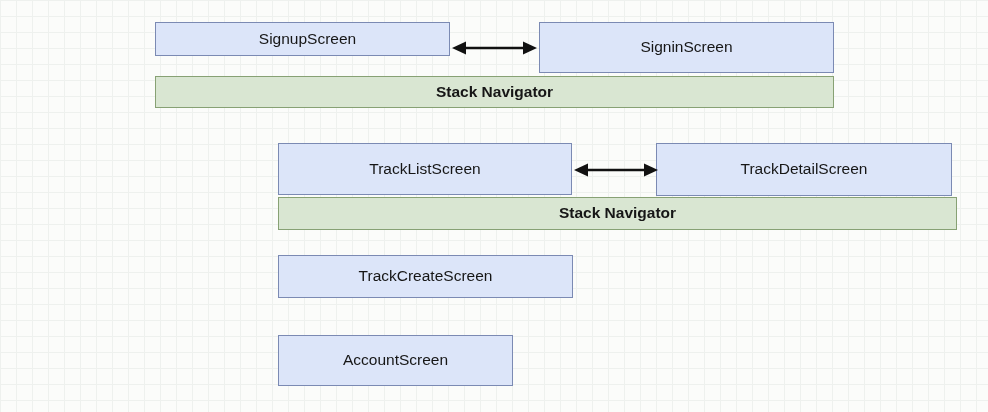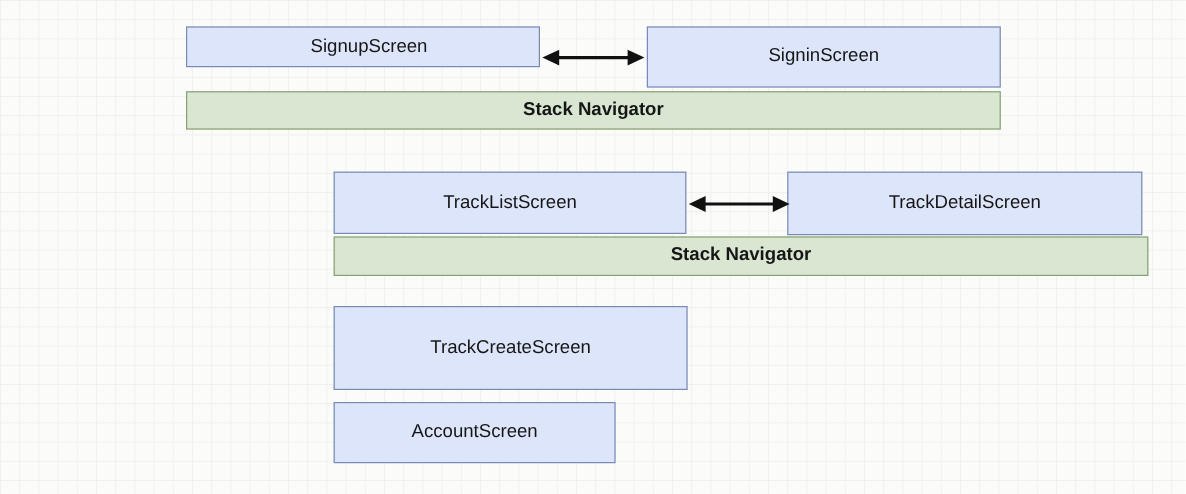--- a/index.html
+++ b/index.html
@@ -45,21 +45,21 @@
   .switch      { left: 33px;  top: 22px;  width: 122px; height: 364px; }
   .switch .lbl { max-width: 96px; }
   .signup      { left: 155px; top: 22px;  width: 295px; height: 34px; padding-left: 10px; }
   .signin      { left: 539px; top: 22px;  width: 295px; height: 51px; }
   .bar1        { left: 155px; top: 76px;  width: 679px; height: 32px; }
   .bottomtab   { left: 155px; top: 146px; width: 123px; height: 240px; }
   .bottomtab .lbl { max-width: 104px; }
   .tracklist   { left: 278px; top: 143px; width: 294px; height: 52px; }
   .trackdetail { left: 656px; top: 143px; width: 296px; height: 53px; }
   .bar2        { left: 278px; top: 197px; width: 679px; height: 33px; }
-  .trackcreate { left: 278px; top: 255px; width: 295px; height: 70px; }
+  .trackcreate { left: 278px; top: 255px; width: 295px; height: 43px; }
   .account     { left: 278px; top: 335px; width: 235px; height: 51px; }
 
   .arrow {
     position: absolute;
     color: var(--arrow-color, #111111);
   }
   .arrow1 { left: 451px; top: 39px; }
   .arrow2 { left: 573px; top: 161px; }
 </style>
 </head>

